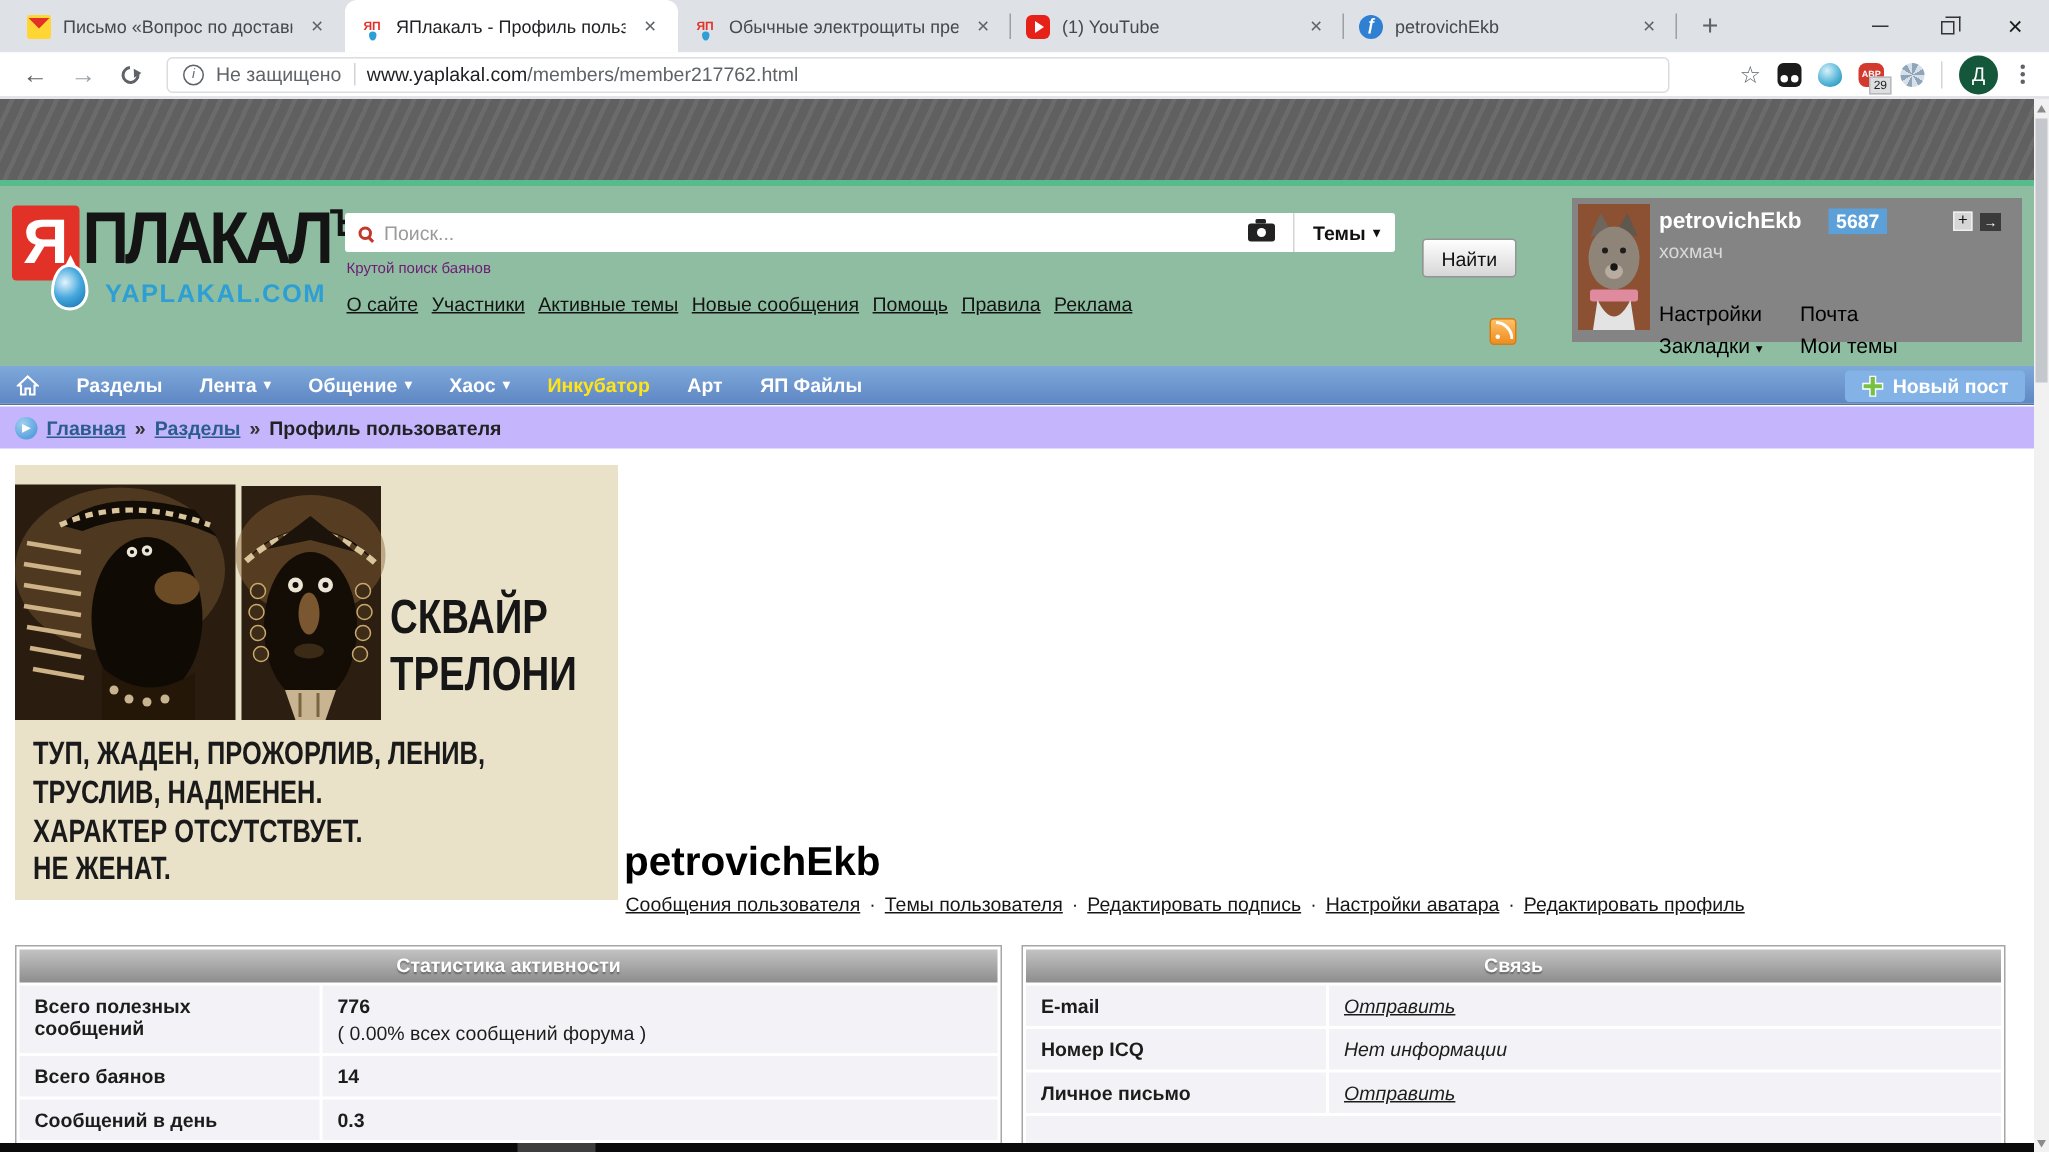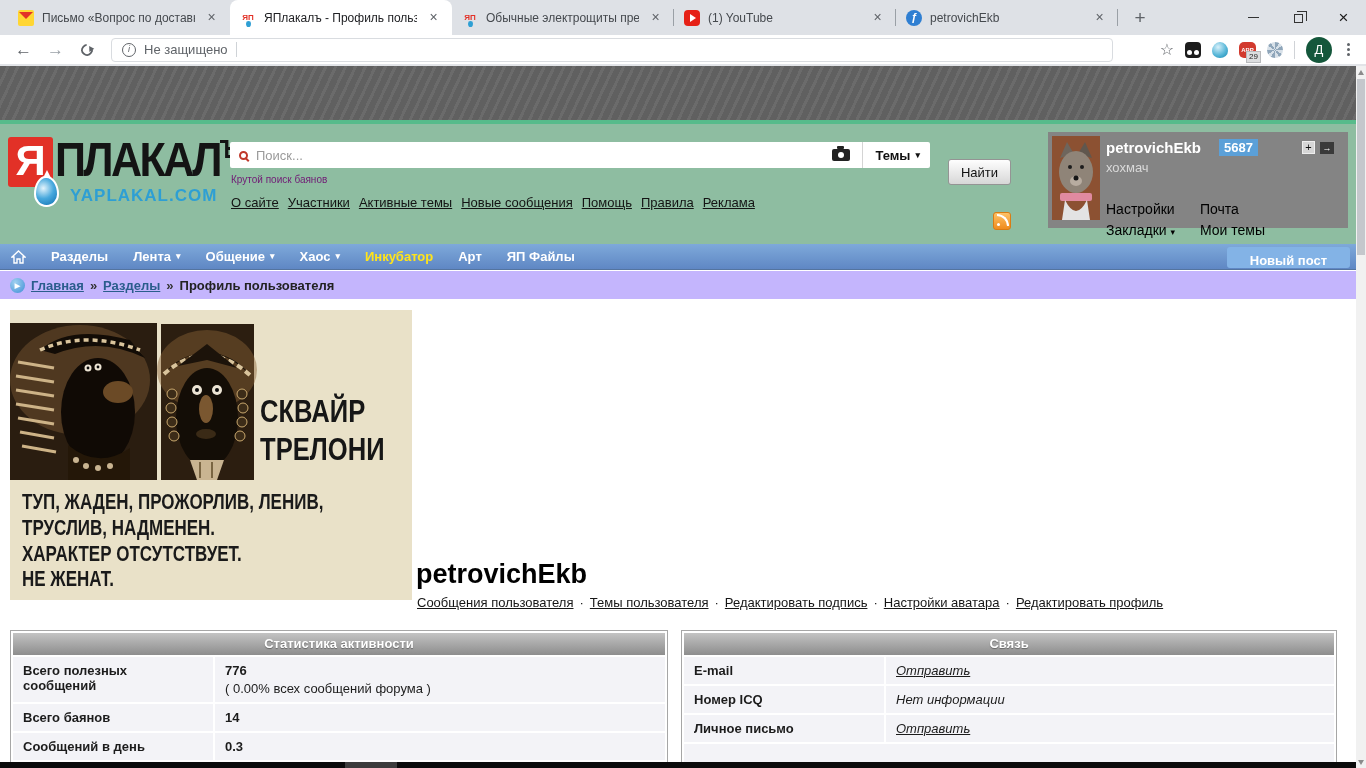--- a/index.html
+++ b/index.html
@@ -94,21 +94,21 @@
   .ulinks { position:absolute; left:58px; top:49px; display:grid; grid-template-columns:92px auto; row-gap:5px; column-gap:2px; color:#000000; font-size:14px;margin-top:20px; }
   .ulinks span { cursor:pointer; }
   .uicons { position:absolute; right:14px; top:9px; display:flex; gap:5px; align-items:center; }
   .uplus { width:13px; height:13px; background:#d6d6d6; border:1px solid #efefef; color:#111; font-size:11px; line-height:10px; text-align:center; }
   .uexit { width:14px; height:12px; background:#3a3a3a; color:#fff; font-size:9px; line-height:12px; text-align:center; }
 
   .navbar { position:absolute; left:0; top:244px; width:1366px; height:26px; background:linear-gradient(#7ea9da,#5f87c4); border-bottom:1px solid #54749f; display:flex; align-items:center; color:#fff; font-weight:bold; font-size:13px; }
   .homeicon { margin-left:11px; }
   .navitem { margin-left:25px; display:flex; align-items:center; gap:5px; cursor:pointer; }
   .navitem.hl { color:#ffe41a; }
-  .newpost { position:absolute; right:16px; top:3px; height:21px; background:#83b3e6; border-radius:3px; display:flex; align-items:center; gap:6px; padding:0 23px; color:#fff; font-weight:bold; font-size:13px; cursor:pointer;flex-direction:column; }
+  .newpost { position:absolute; right:16px; top:3px; height:21px; background:#83b3e6; border-radius:3px; display:flex; align-items:center; gap:6px; padding:0 11px; color:#fff; font-weight:bold; font-size:13px; cursor:pointer; }
 
   .crumbs { position:absolute; left:0; top:271px; width:1366px; height:28px; background:#c4b5fd; display:flex; align-items:center; font-size:13px; font-weight:bold; color:#222; }
   .crumbicon { margin-left:10px; width:15px; height:15px; border-radius:50%; background:radial-gradient(circle at 35% 30%, #9fd0f0, #3f8ed6); color:#fff; font-size:7px; line-height:15px; text-align:center; }
   .crumblink { color:#2a5d8c; text-decoration:underline; margin:0 6px; cursor:pointer; }
   .crumbsep { color:#333; }
   .crumbcur { margin-left:6px; }
 
   .poster { position:absolute; left:10px; top:310px; width:402px; height:290px; background:#e9e1c8; overflow:hidden; }
   .ptitle { position:absolute; left:250px; top:82px; font-weight:bold; font-size:32px; color:#161616; line-height:1.2; transform:scaleX(.8); transform-origin:left top; white-space:nowrap; }
   .pcap { position:absolute; left:12px; top:180px; font-weight:bold; font-size:21.5px; color:#1a1a1a; line-height:1.2; transform:scaleX(.79); transform-origin:left top; white-space:nowrap; }
@@ -186,20 +186,21 @@
   </div>
 
   <div class="toolbar">
     <span class="navbtn">←</span>
     <span class="navbtn fwd">→</span>
     <span class="reload"></span>
     <div class="omnibox">
       <span class="infoicon">i</span>
       <span>Не защищено</span>
       <span class="omnisep"></span>
+      <span><span class="urlhost">www.yaplakal.com</span><span class="urlpath">/members/member217762.html</span></span>
     </div>
     <div class="toolright">
       <span class="star">☆</span>
       <span class="ext1"></span>
       <span class="extdrop"></span>
       <span class="extabp">ABP<span class="extbadge">29</span></span>
       <span class="extgear"></span>
       <span class="chromesep"></span>
       <span class="chromeavatar">Д</span>
       <span class="kebab">

